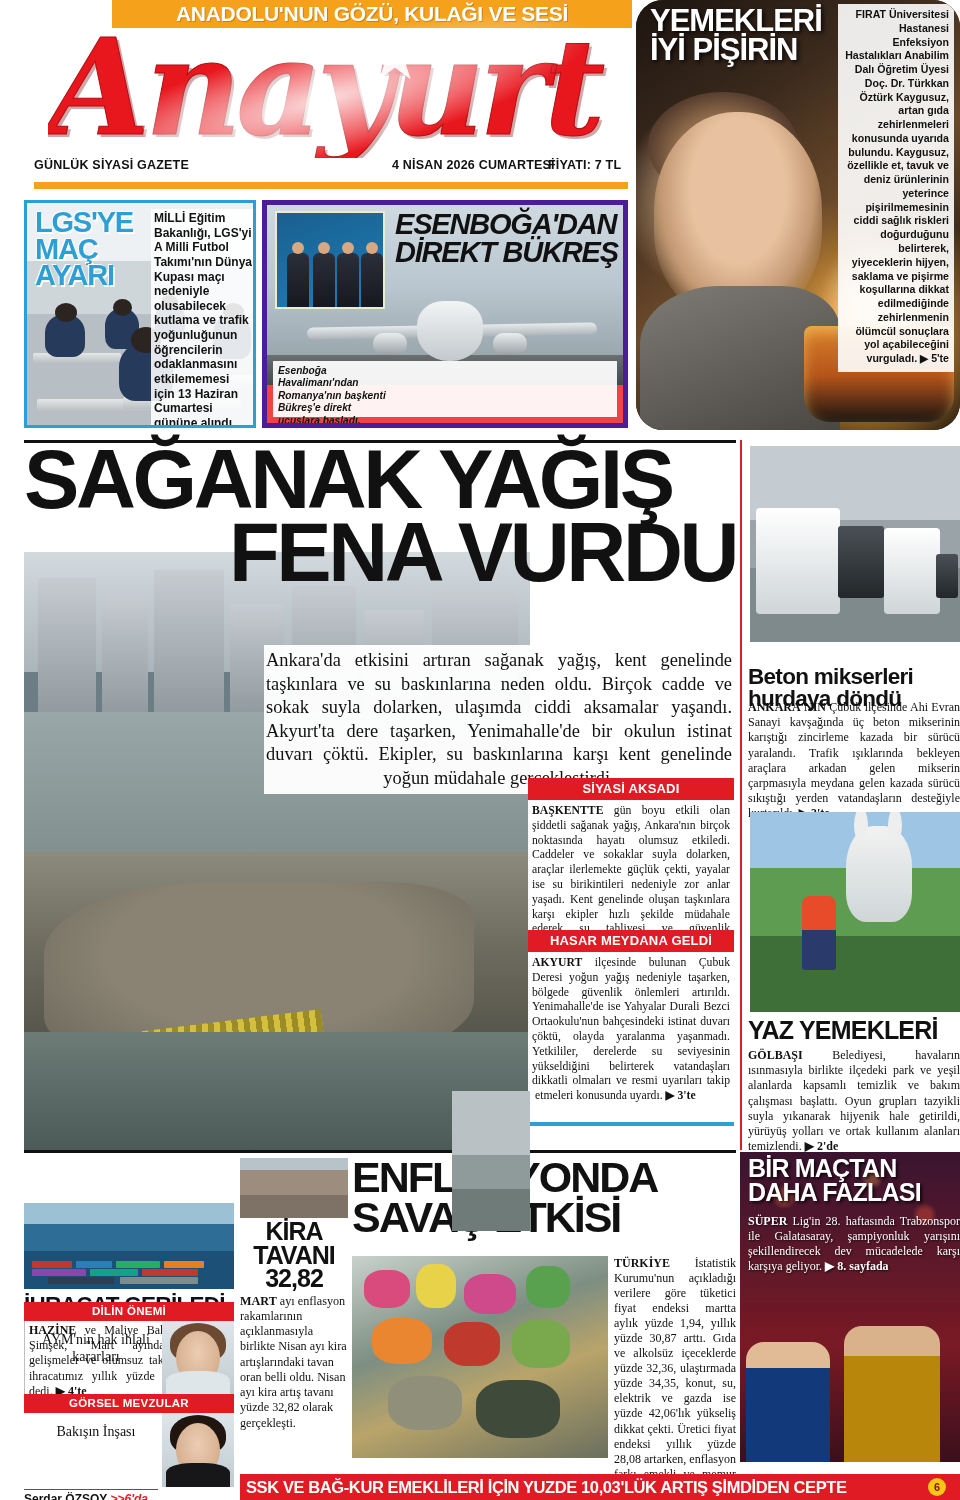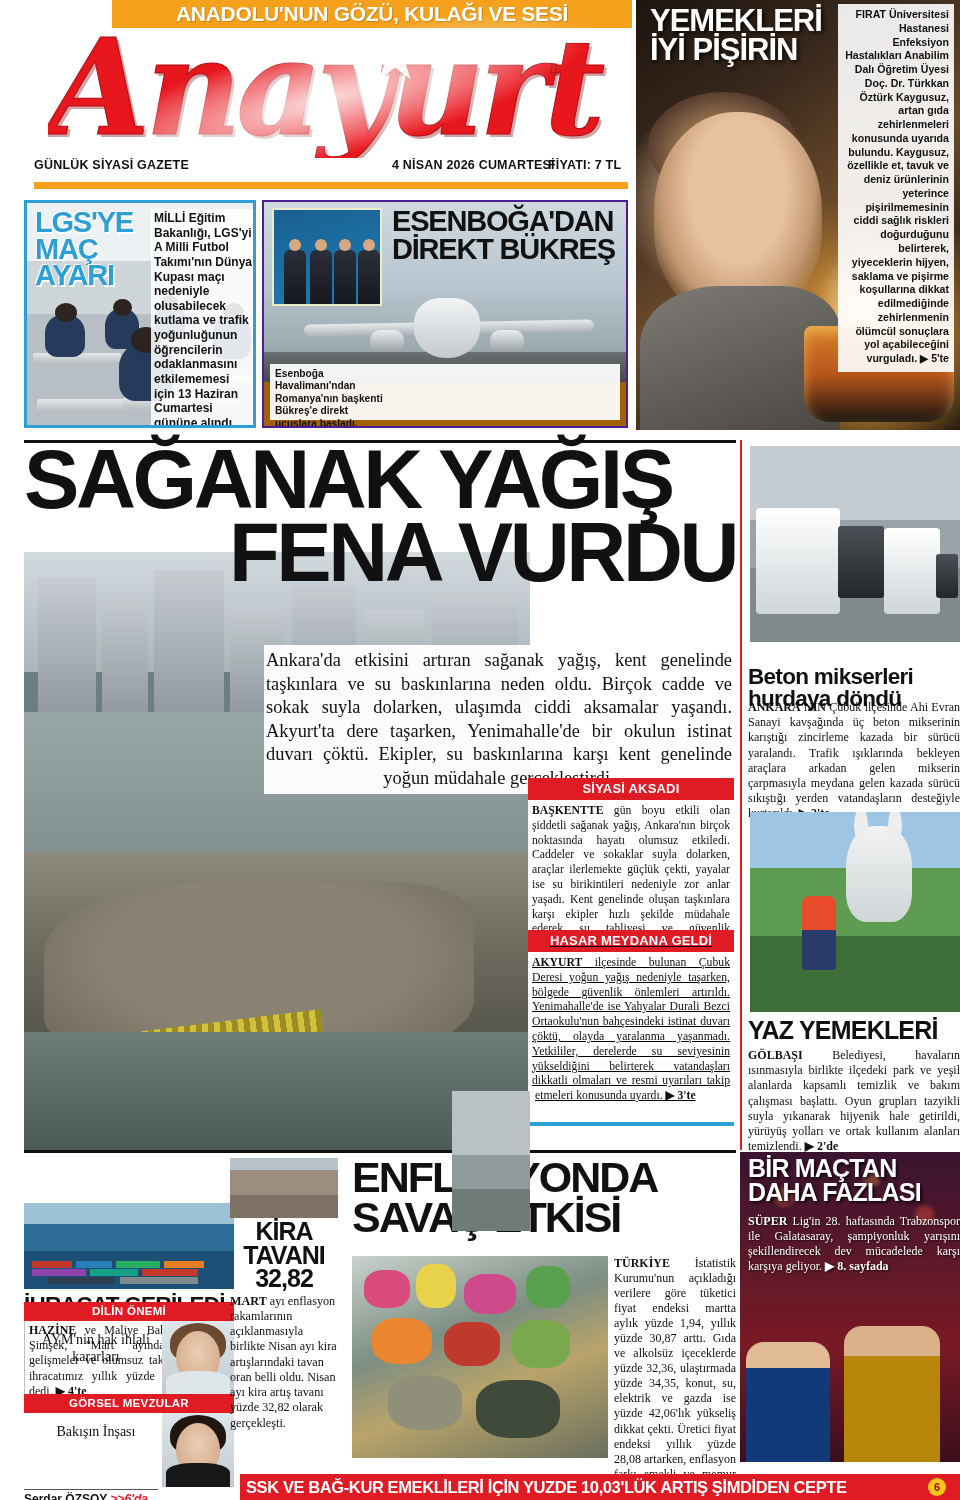--- a/index.html
+++ b/index.html
@@ -69,21 +69,21 @@
     font-size: 12.5px; font-weight: bold; color: #111; letter-spacing: .2px;
   }
   .mast-rule {
     position: absolute; left: 34px; top: 182px; width: 594px; height: 7px;
     background: #f5a11c;
   }
 
   
   .topright {
     position: absolute; left: 636px; top: 0; width: 324px; height: 430px;
-    background: #2a1f19; overflow: hidden;
+    background: #2a1f19; overflow: hidden; border-radius: 27px;
   }
   .cook-photo {
     position: absolute; inset: 0;
     background:
       radial-gradient(circle at 26% 46%, #d9b48c 0 6%, rgba(217,180,140,0) 30%),
       radial-gradient(circle at 72% 78%, #e8a13d 0 9%, rgba(232,161,61,0) 34%),
       linear-gradient(145deg, #1d1510 0%, #3b2a1d 28%, #6b4a2a 52%, #2a1d14 78%, #120d09 100%);
   }
   .cook-face {
     position:absolute; left: 18px; top: 112px; width: 168px; height: 206px;
@@ -152,21 +152,21 @@
   .lgs-col {
     position: absolute; left: 124px; top: 6px; width: 104px;
     background: rgba(255,255,255,0.88);
     font-size: 12px; line-height: 1.22; color: #111; font-weight: 600;
     padding: 2px 3px;
   }
 
   
   .esen {
     position: absolute; left: 262px; top: 200px; width: 366px; height: 228px;
-    border: 2px solid #4c1d95; overflow: hidden; background: #a16207;
+    border: 5px solid #4c1d95; overflow: hidden; background: #ef4444; font-style: italic;
   }
   .esen-sky {
     position: absolute; left:0; top:0; right:0; height: 150px;
     background: linear-gradient(180deg,#cfd9e0 0%, #b9c6cf 55%, #9aa7ad 100%);
   }
   .runway {
     position: absolute; left:0; top: 150px; right:0; height: 30px;
     background: linear-gradient(180deg,#6a6f72,#43484b);
   }
   .plane-body {
@@ -241,21 +241,21 @@
     text-align:center; padding: 3px 0 4px; letter-spacing: .2px;
   }
   .sidebox .body {
     background: rgba(255,255,255,.97);
     font-family: "Liberation Serif", serif;
     font-size: 11.7px; line-height: 1.265; color:#111; padding: 4px 4px 3px;
     text-align: justify;
   }
   .sidebox .body b { font-weight: bold; }
   #box-ulasim { top: 778px; }
-  #box-hasar { top: 930px; text-decoration: underline; }
+  #box-hasar { top: 930px; }
   .hasar-thumb {
     float: left; width: 78px; height: 140px; margin: 2px 5px 2px 0;
     background: linear-gradient(180deg,#b9c1c5 0 46%, #8f9a9b 46% 70%, #6f7b79 70% 100%);
   }
 
   .mid-blue-rule { position:absolute; left: 528px; top: 1122px; width: 206px; height: 4px; background:#2e9fd4; }
 
   
   .rightcol { position:absolute; left: 740px; top: 440px; width: 220px; height: 710px; }
   .rc-divider { position:absolute; left: 0; top: 0; width: 2px; height: 710px; background:#e01b24; }
@@ -322,21 +322,21 @@
   .colum .cname i { color:#e01b24; font-style: italic; }
   #colum1 { top: 1302px; }
   #colum2 { top: 1394px; }
   .face-oval { position:absolute; left:14px; top:10px; width:44px; height:54px; background: radial-gradient(ellipse at 50% 40%, #eccdb3, #cfa483); border-radius:50%; }
   .face-hair { position:absolute; left:8px; top:2px; width:56px; height:40px; background:#6c4a31; border-radius:50% 50% 40% 40%; }
   .face-hair.dark { background:#20150f; }
   .body-sh { position:absolute; left:4px; bottom:0; width:64px; height:24px; background:#dfe6ea; border-radius: 40% 40% 0 0; }
   .body-sh.dark { background:#17171a; }
 
   
-  .kira { position:absolute; left: 230px; top: 1158px; width: 108px; }
+  .kira { position:absolute; left: 240px; top: 1158px; width: 108px; }
   .kira-photo { width: 108px; height: 60px; background: linear-gradient(180deg,#b8c3c9 0 20%, #9d8d7e 20% 62%, #7e7165 62% 100%); }
   .kira-title { font-weight: bold; font-size: 25px; line-height: .94; letter-spacing:-1px; color:#111; text-align:center; margin-top:2px; }
   .kira-body {
     font-family:"Liberation Serif", serif; font-size: 12.2px; line-height:1.25; color:#111;
     margin-top: 3px; text-align: left;
   }
 
   
   .enf { position:absolute; left: 352px; top: 1158px; width: 384px; }
   .enf-title { font-weight:bold; font-size: 43px; line-height:.92; letter-spacing:-2px; color:#111; }

